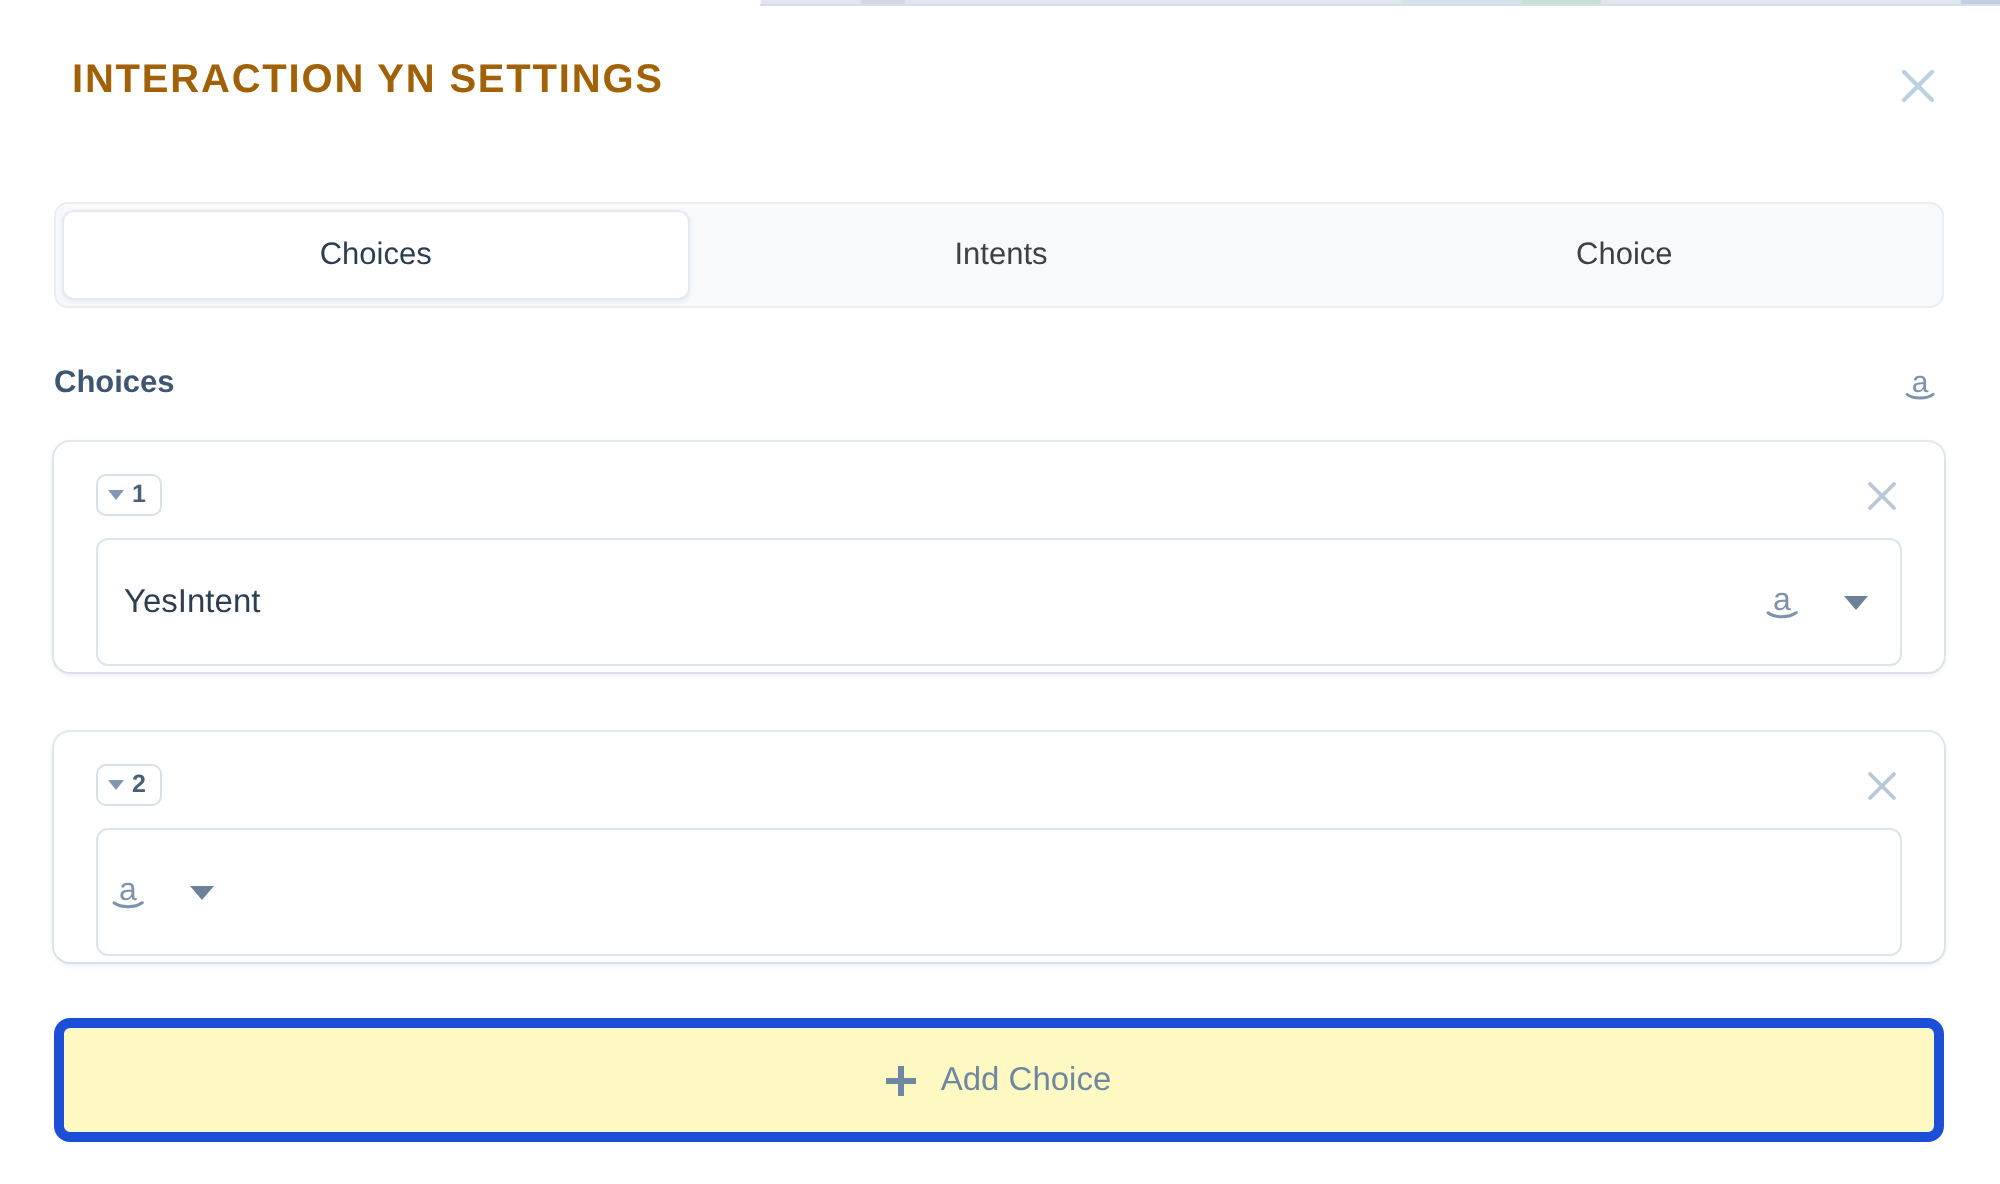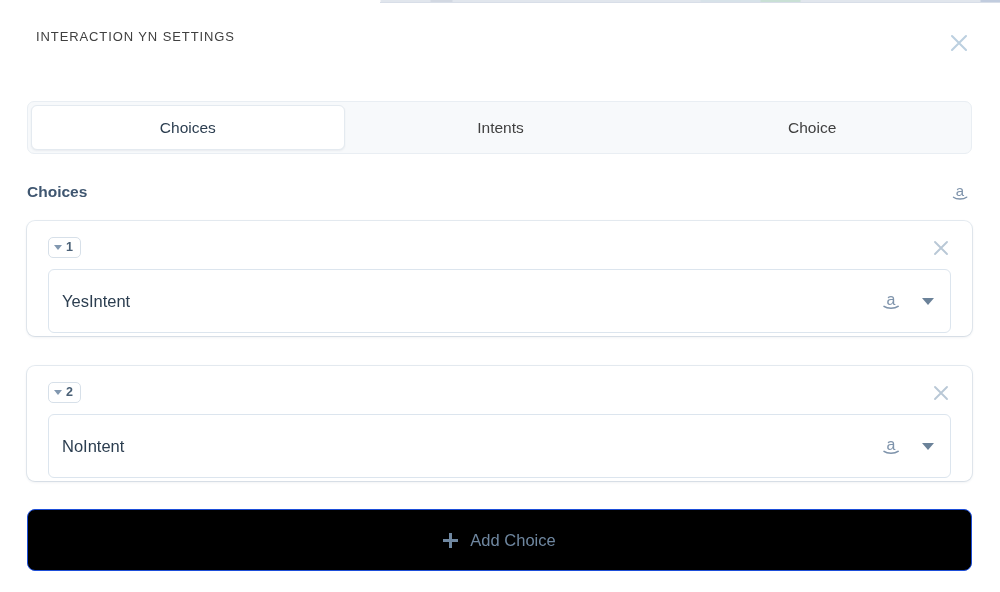--- a/index.html
+++ b/index.html
@@ -51,24 +51,24 @@
 
   
   .modal-header {
     position: relative;
     height: 74px;
   }
   .modal-title {
     position: absolute;
     left: 36px;
     top: 26px;
-    font-size: 13px;
+    font-size: 20px;
     letter-spacing: .9px;
-    color: #404040;
-    font-weight: 400;
+    color: #a16207;
+    font-weight: 700;
     white-space: nowrap;
   }
   .close-btn {
     position: absolute;
     right: 27px;
     top: 26px;
     width: 28px;
     height: 28px;
     cursor: pointer;
   }
@@ -222,23 +222,23 @@
     border-top: 7.5px solid #6b8299;
   }
 
   
   .add-card {
     position: absolute;
     left: 27px;
     top: 506px;
     width: 945px;
     height: 62px;
-    border: 1px solid #1d4ed8;
+    border: 5px solid #1d4ed8;
     border-radius: 8px;
-    background: #000000;
+    background: #fef9c3;
     display: flex;
     align-items: center;
     justify-content: center;
     gap: 12px;
     cursor: pointer;
   }
   .add-card .plus {
     position: relative;
     width: 15px;
     height: 15px;
@@ -331,21 +331,20 @@
       <span class="num">2</span>
     </div>
 
     <div class="card-close">
       <svg width="24" height="24" viewBox="0 0 24 24" aria-hidden="true">
         <path d="M6 6 L18 18 M18 6 L6 18" stroke="#b9c8d6" stroke-width="1.9" stroke-linecap="round" fill="none"></path>
       </svg>
     </div>
 
     <div class="choice-input">
-      <div class="value">NoIntent</div>
       <div class="amazon-slot">
         <svg width="26" height="24" viewBox="0 0 24 24" aria-hidden="true">
           <text x="12" y="16" text-anchor="middle" font-family="Liberation Sans, sans-serif" font-size="16" fill="#7e93ab">a</text>
           <path d="M5 17.4 C8.4 20 15.6 20 19 17.4" stroke="#7e93ab" stroke-width="1.5" fill="none" stroke-linecap="round"></path>
           <path d="M18.8 17.5 L20 16.5 L19.6 18.1 Z" fill="#7e93ab"></path>
         </svg>
       </div>
       <div class="caret">
           <i></i>
         </div>

